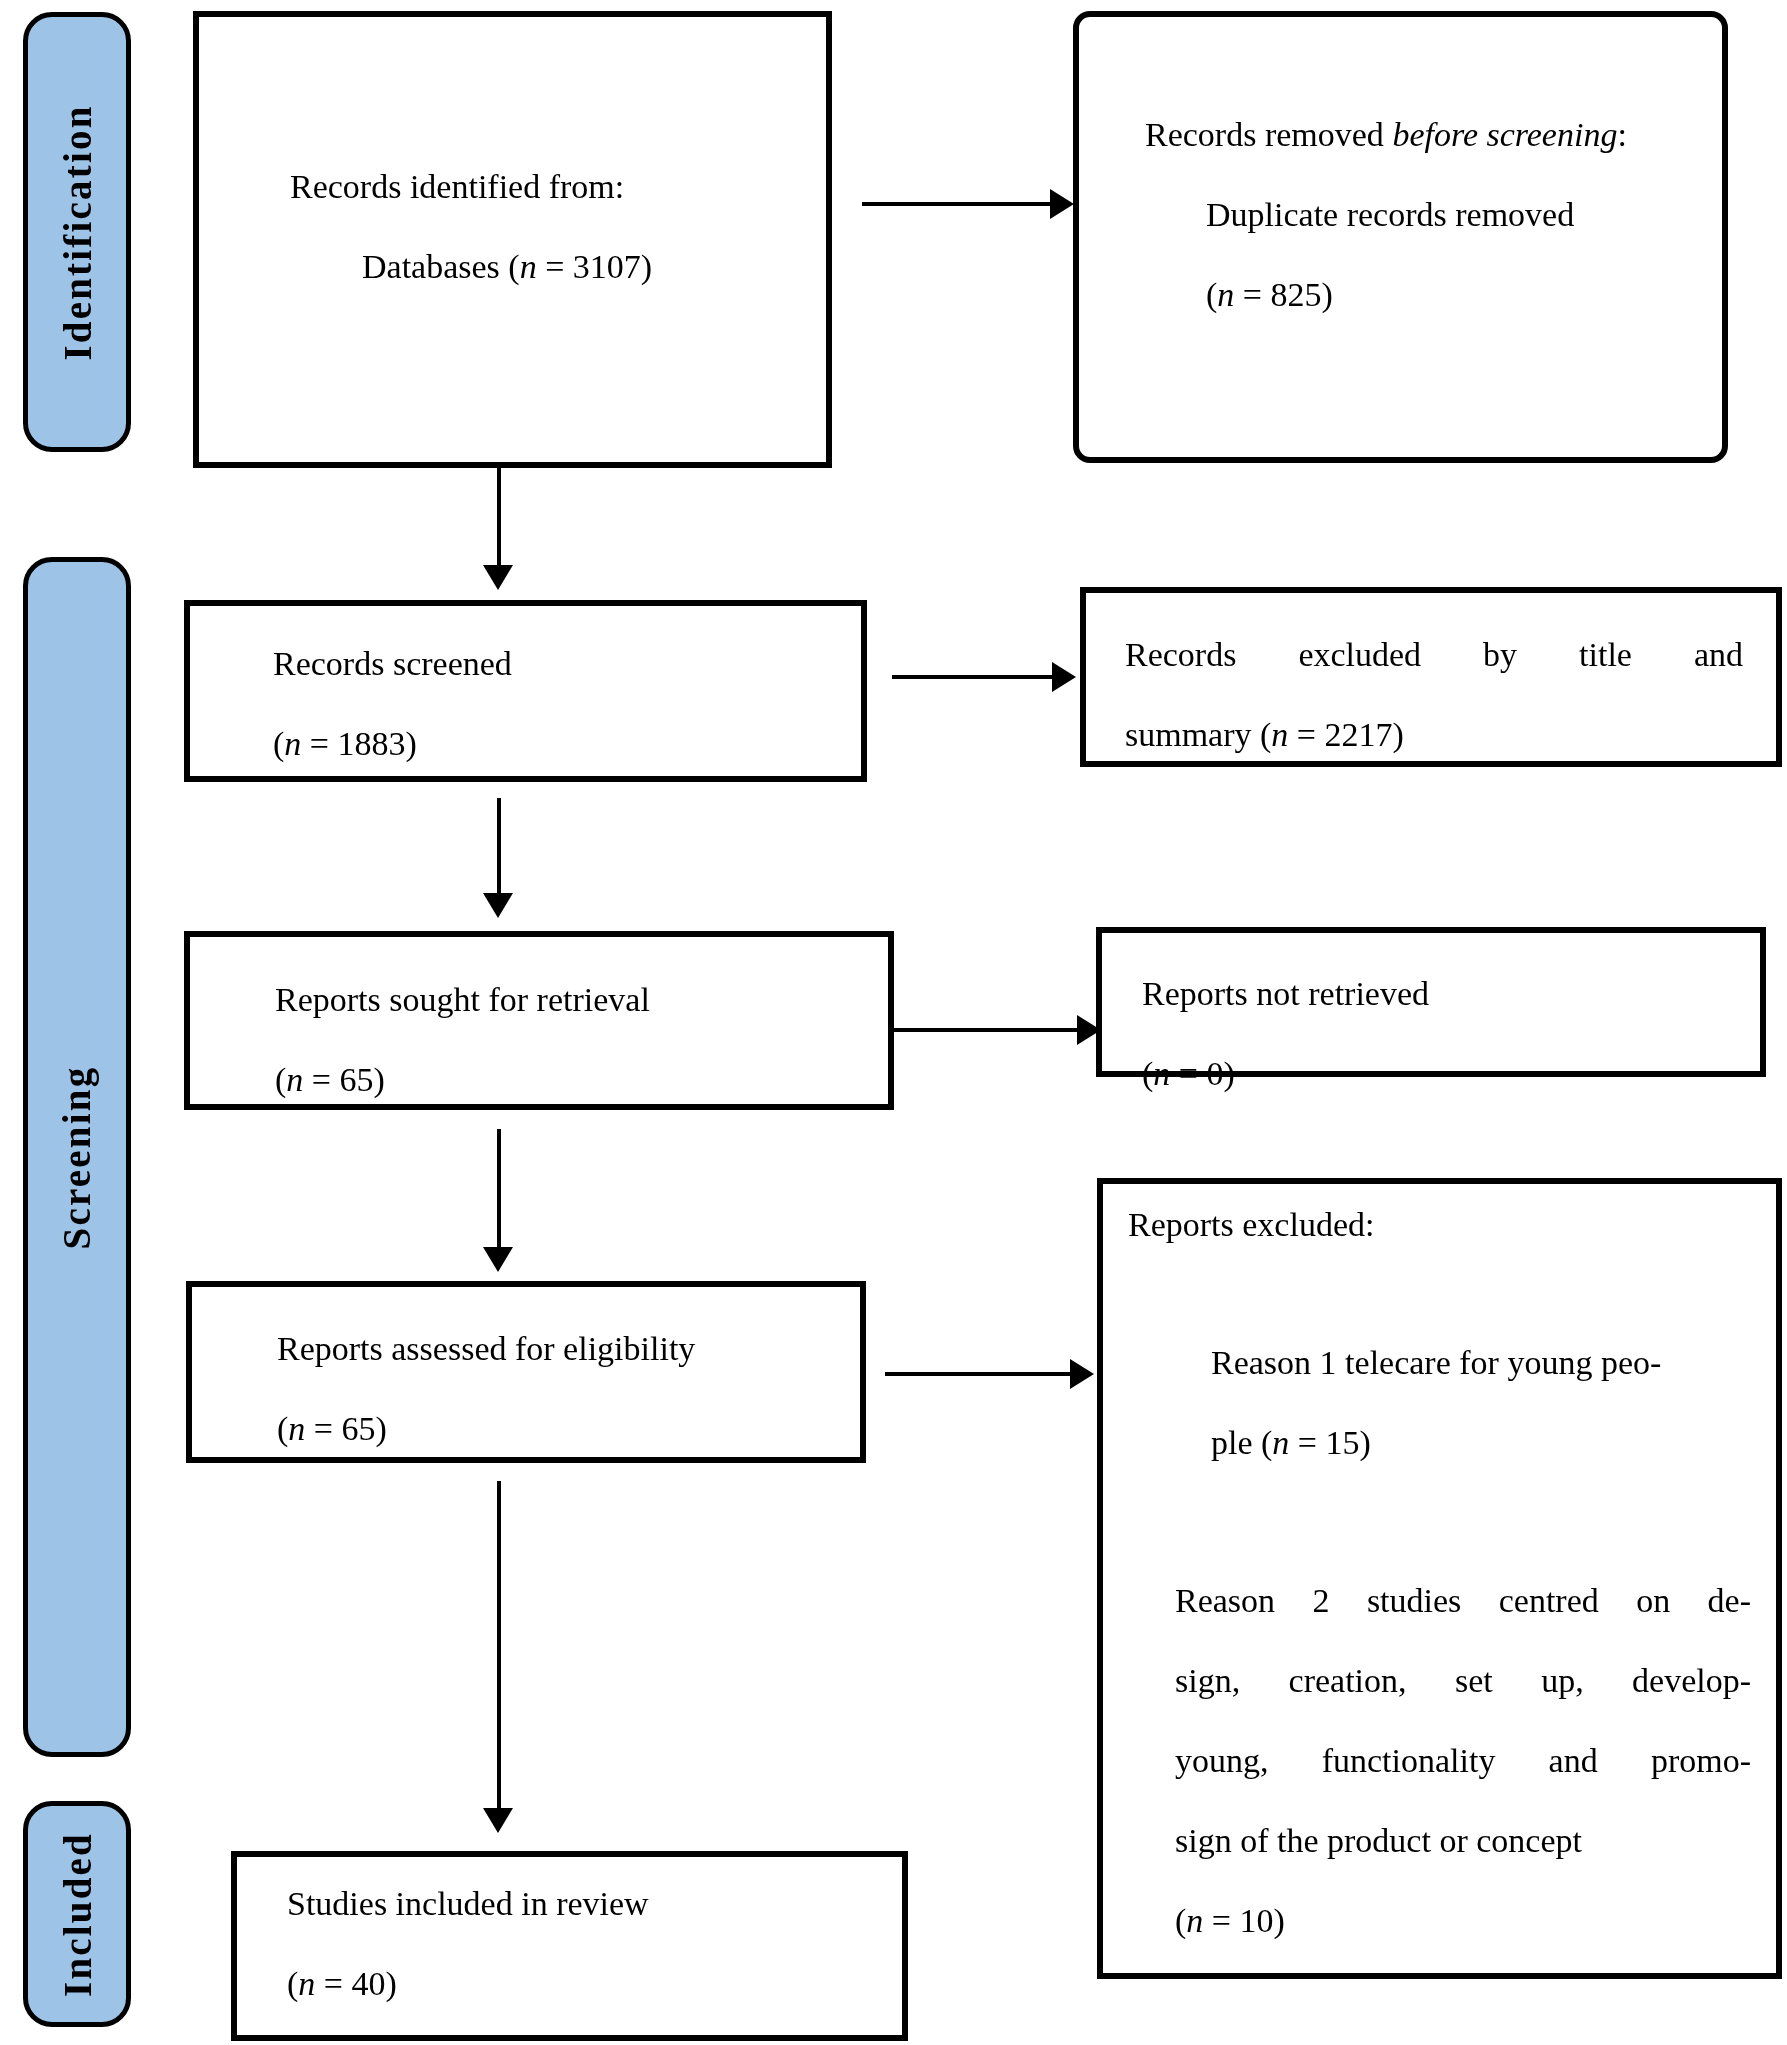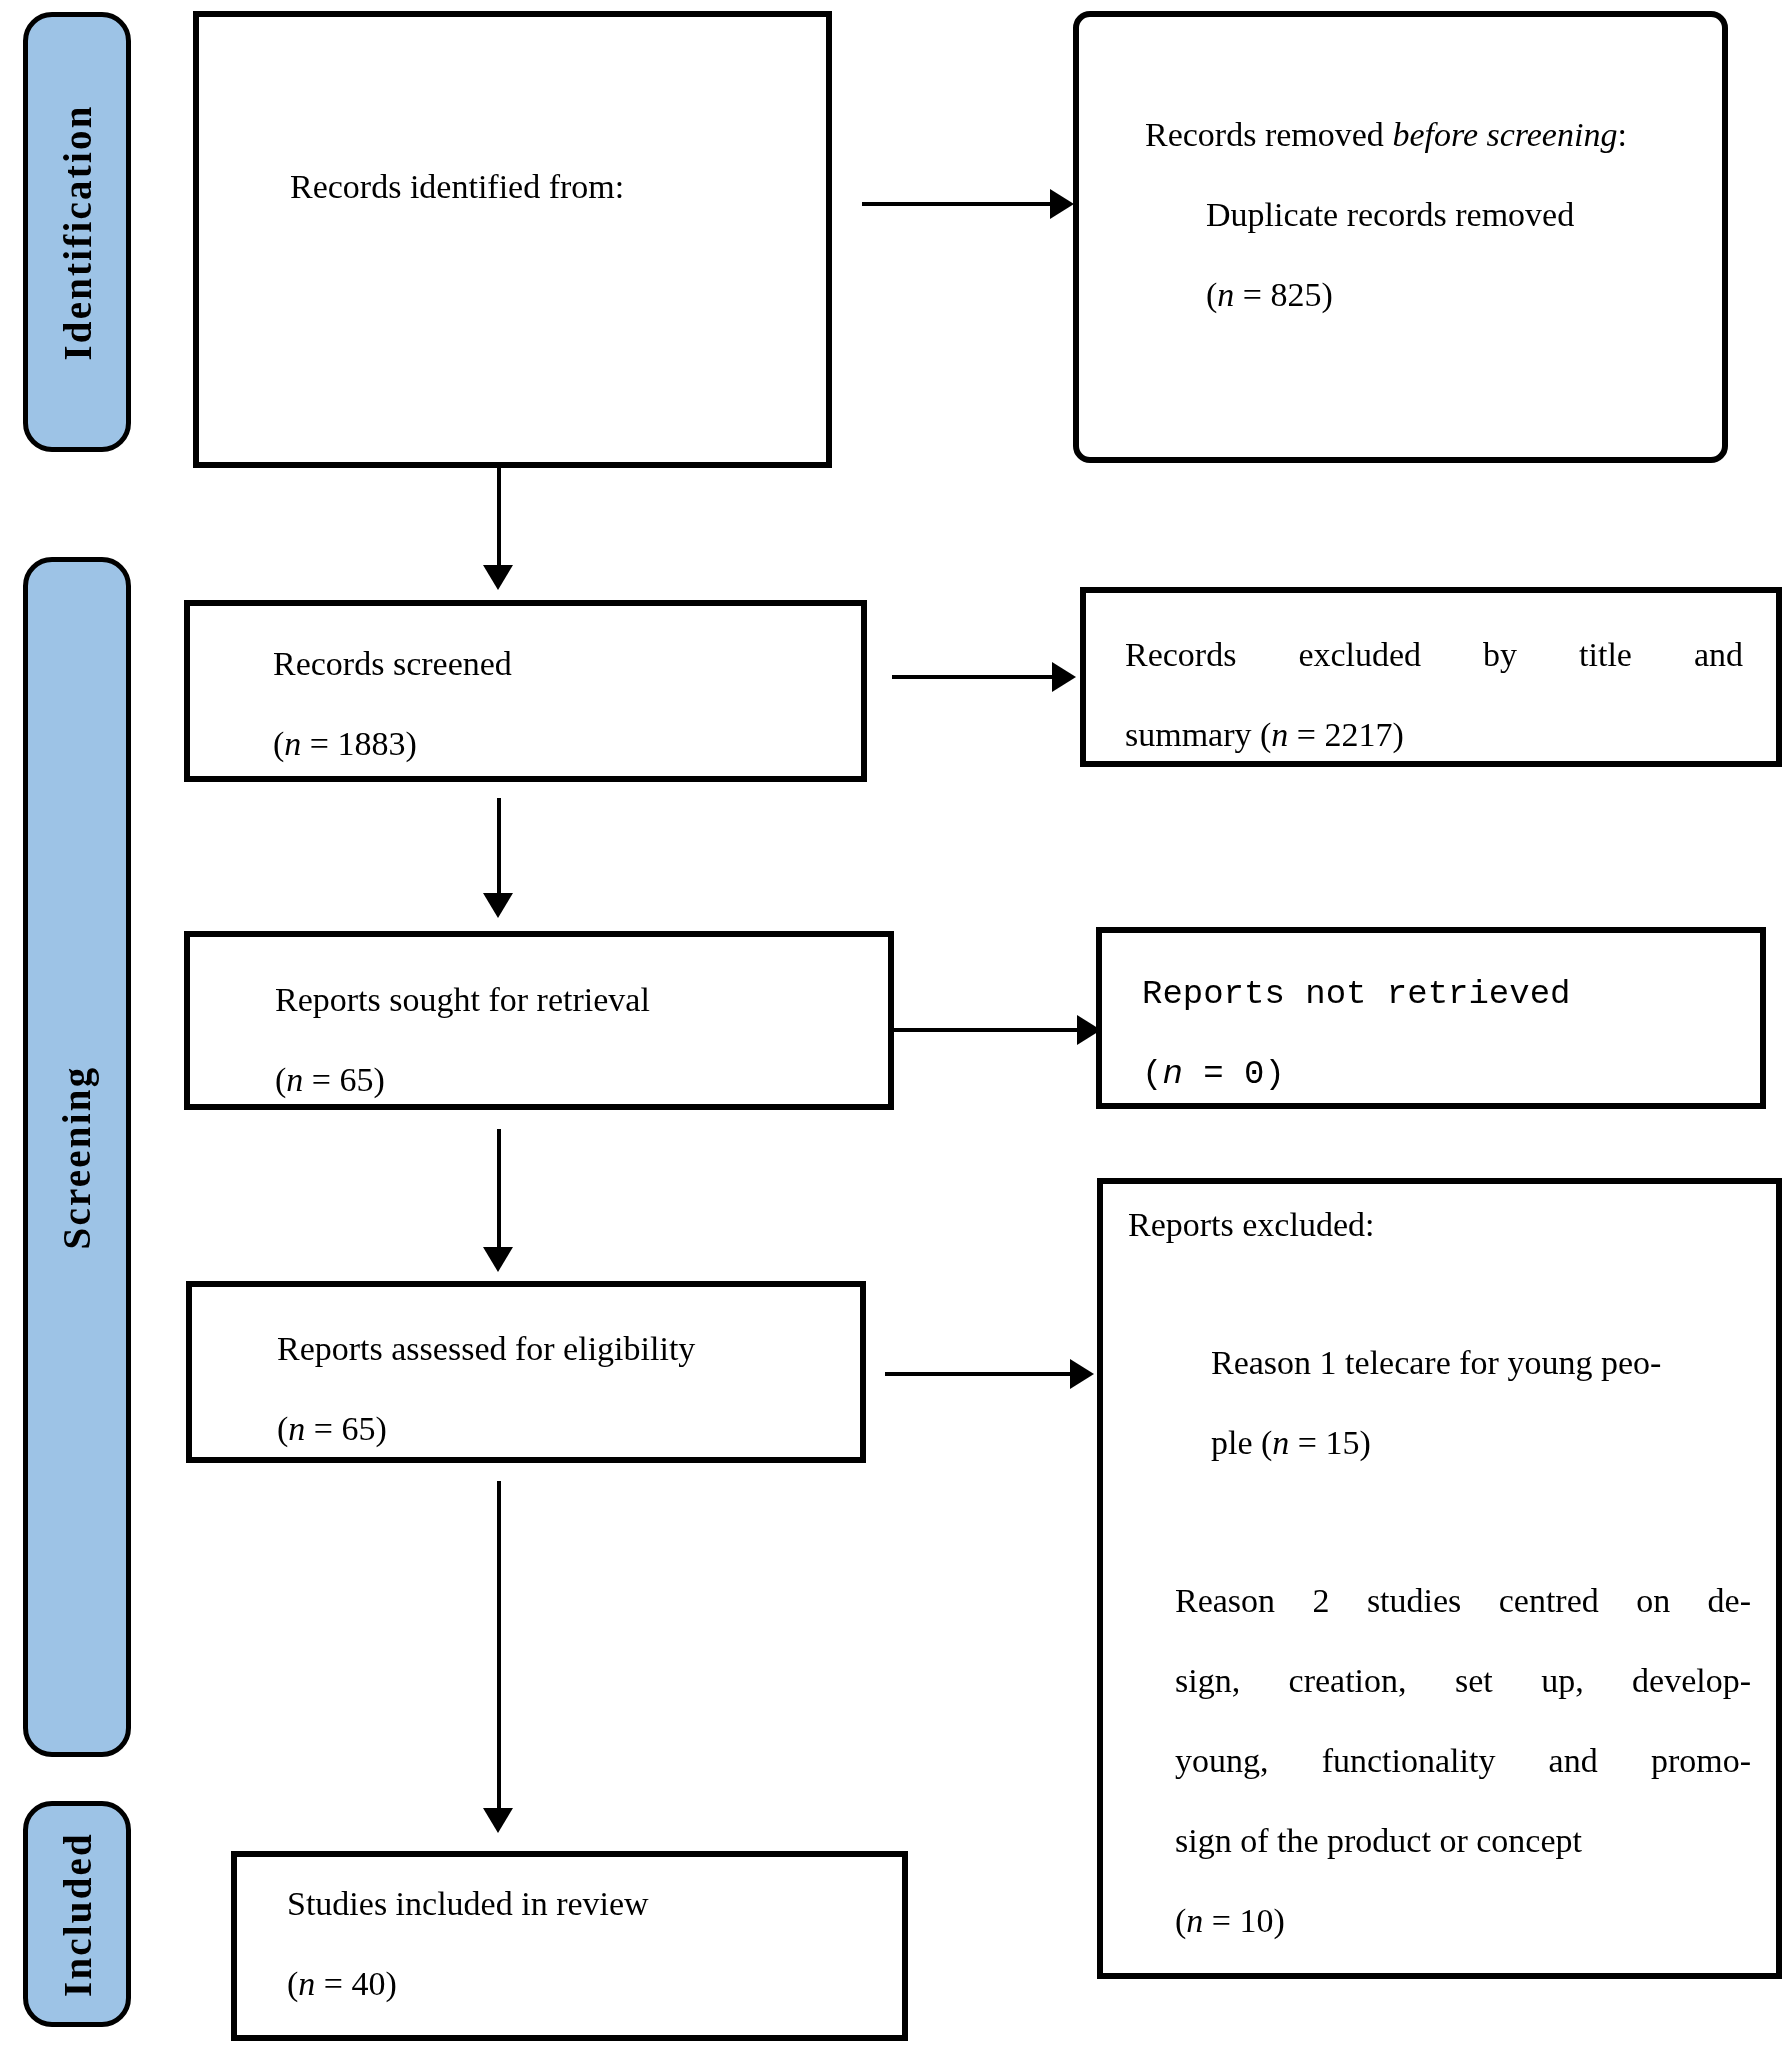--- a/index.html
+++ b/index.html
@@ -71,20 +71,21 @@
   </div>
   <div class="stage" style="left:23px; top:557px; width:108px; height:1200px;">
     <span class="rot">Screening</span>
   </div>
   <div class="stage" style="left:23px; top:1801px; width:108px; height:226px;">
     <span class="rot">Included</span>
   </div>
 
   <div class="fbox" style="left:193px; top:11px; width:639px; height:457px; padding:130px 22px 0 91px;">
     <div class="tline"><span>Records identified from:</span></div>
+    <div class="tline" style="margin-left:72px;"><span>Databases (</span><span class="nv">n</span><span> = 3107)</span></div>
   </div>
 
   <div class="fbox" style="left:1073px; top:11px; width:655px; height:452px; padding:78px 22px 0 66px;border-radius:17px;">
     <div class="tline"><span>Records removed </span><span class="it">before screening</span><span>:</span></div>
     <div class="tline" style="margin-left:61px;"><span>Duplicate records removed</span></div>
     <div class="tline" style="margin-left:61px;"><span>(</span><span class="nv">n</span><span> = 825)</span></div>
   </div>
 
   <div class="fbox" style="left:184px; top:600px; width:683px; height:182px; padding:17.6px 22px 0 83px;">
     <div class="tline"><span>Records screened</span></div>
@@ -94,21 +95,21 @@
   <div class="fbox" style="left:1080px; top:587px; width:702px; height:180px; padding:22px 33px 0 39px;">
     <div class="tline just"><span>Records excluded by title and</span></div>
     <div class="tline"><span>summary (</span><span class="nv">n</span><span> = 2217)</span></div>
   </div>
 
   <div class="fbox" style="left:184px; top:931px; width:710px; height:179px; padding:22.6px 22px 0 85px;">
     <div class="tline"><span>Reports sought for retrieval</span></div>
     <div class="tline"><span>(</span><span class="nv">n</span><span> = 65)</span></div>
   </div>
 
-  <div class="fbox" style="left:1096px; top:927px; width:670px; height:182px; padding:21px 22px 0 40px;font-family:Liberation Mono, monospace;">
+  <div class="fbox" style="left:1096px; top:927px; width:670px; height:150px; padding:21px 22px 0 40px;">
     <div class="tline"><span>Reports not retrieved</span></div>
     <div class="tline"><span>(</span><span class="nv">n</span><span> = 0)</span></div>
   </div>
 
   <div class="fbox" style="left:186px; top:1281px; width:680px; height:182px; padding:22px 22px 0 85px;">
     <div class="tline"><span>Reports assessed for eligibility</span></div>
     <div class="tline"><span>(</span><span class="nv">n</span><span> = 65)</span></div>
   </div>
 
   <div class="fbox" style="left:1097px; top:1178px; width:685px; height:801px; padding:1px 25px 0 25px;">

